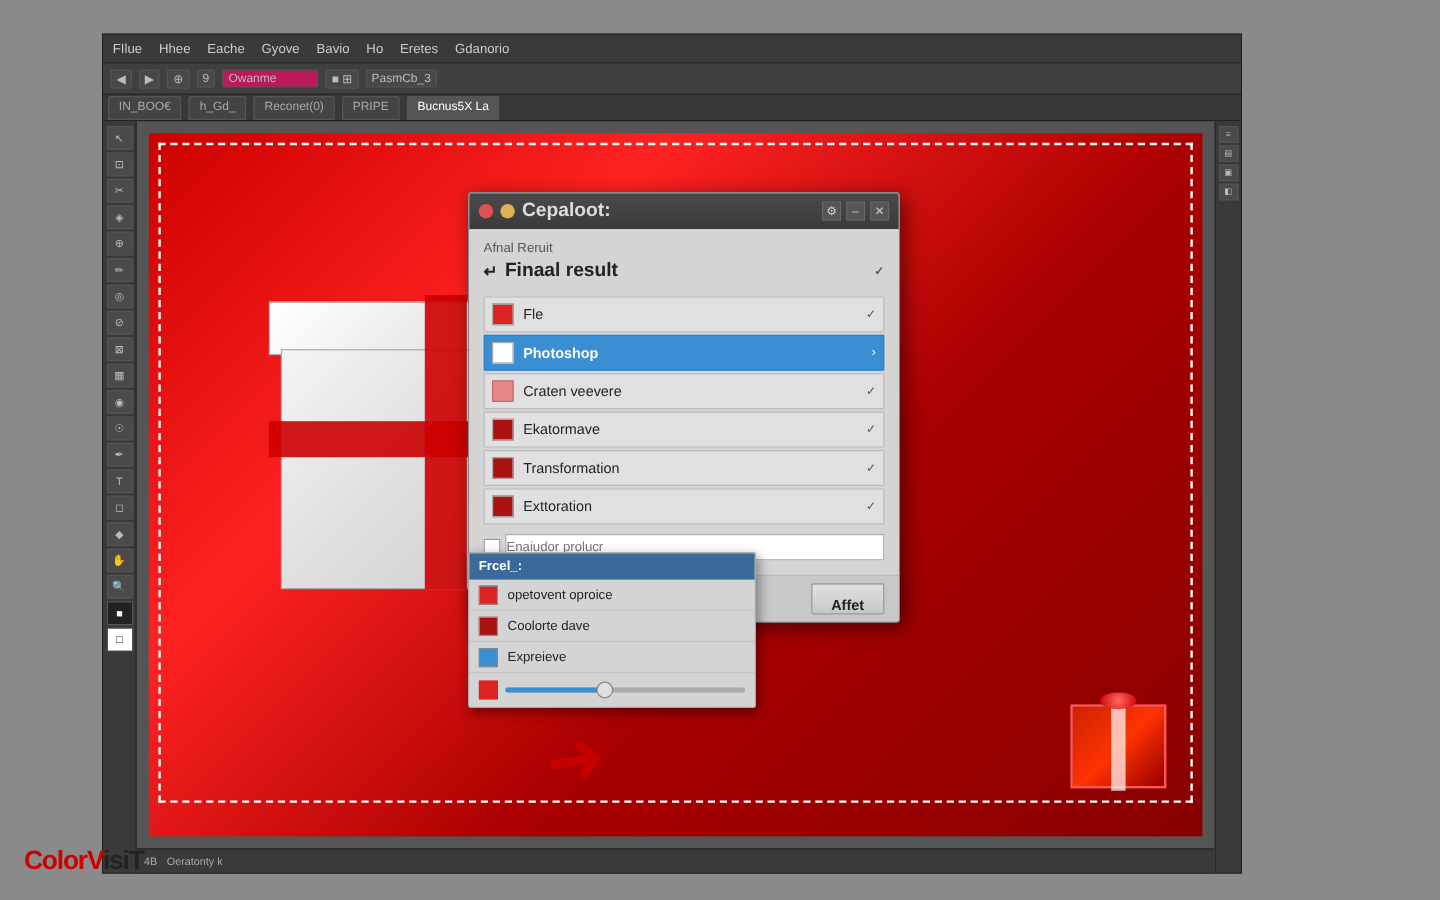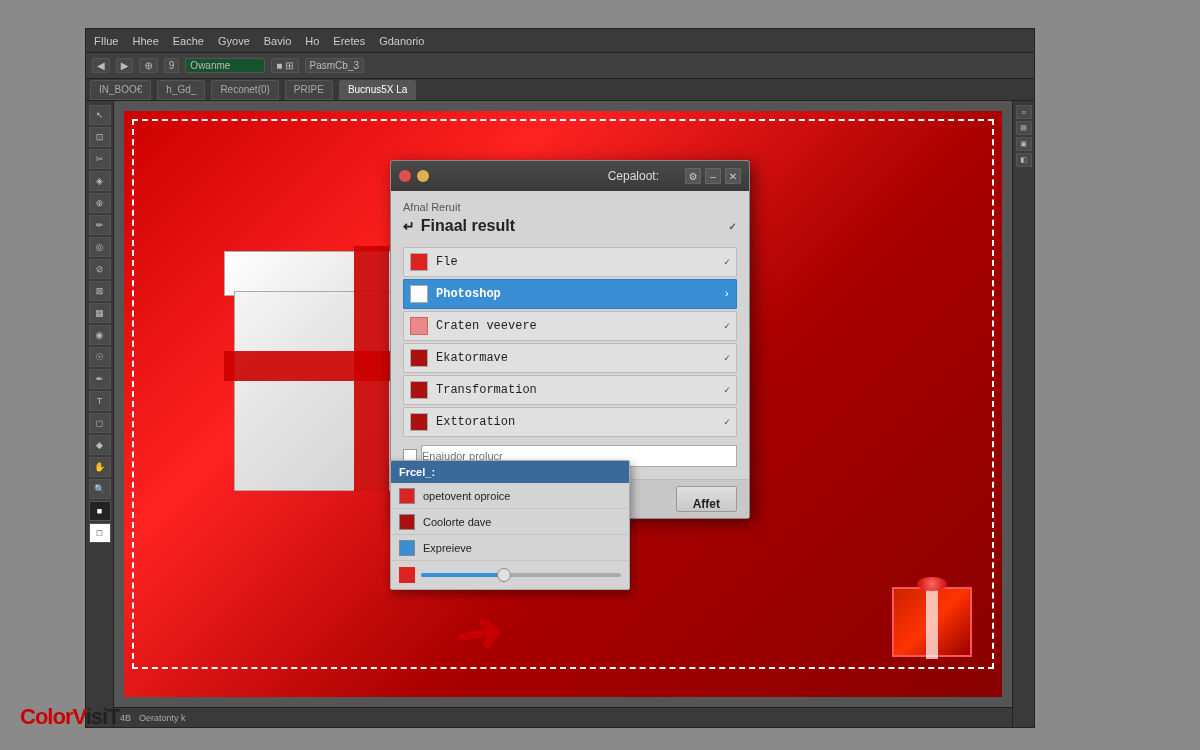--- a/index.html
+++ b/index.html
@@ -56,21 +56,21 @@
       font-size: 10px;
       cursor: pointer;
       padding: 1px 4px;
       border: 1px solid #555;
       background: #484848;
       border-radius: 2px;
     }
     .toolbar-select {
       color: #bbb;
       font-size: 10px;
-      background: #14532d;
+      background: #be185d;
       border: 1px solid #555;
       padding: 1px 4px;
       border-radius: 2px;
       width: 80px;
     }
 
     
     .tabs-bar {
       height: 22px;
       background: #383838;
@@ -296,24 +296,24 @@
     .titlebar-dot {
       width: 12px;
       height: 12px;
       border-radius: 50%;
       cursor: pointer;
     }
     .dot-red { background: #e05050; }
     .dot-yellow { background: #e0b050; }
     .titlebar-title {
       color: #ddd;
-      font-size: 12px;
-      font-weight: normal;
+      font-size: 16px;
+      font-weight: bold;
       flex: 1;
-      text-align: right;
+      text-align: left;
       margin-right: 20px;
     }
     .titlebar-btns {
       display: flex;
       gap: 4px;
     }
     .titlebar-ctrl {
       width: 16px;
       height: 16px;
       background: #555;
@@ -359,21 +359,20 @@
     .list-item {
       display: flex;
       align-items: center;
       height: 30px;
       padding: 0 6px;
       margin-bottom: 2px;
       border: 1px solid #bbb;
       background: #e0e0e0;
       cursor: pointer;
       border-radius: 1px;
-      font-family: Liberation Mono, monospace;
     }
     .list-item.selected {
       background: #3a8fd4;
       border-color: #2a7cc4;
     }
     .list-item-icon {
       width: 18px;
       height: 18px;
       margin-right: 8px;
       border: 1px solid #aaa;

